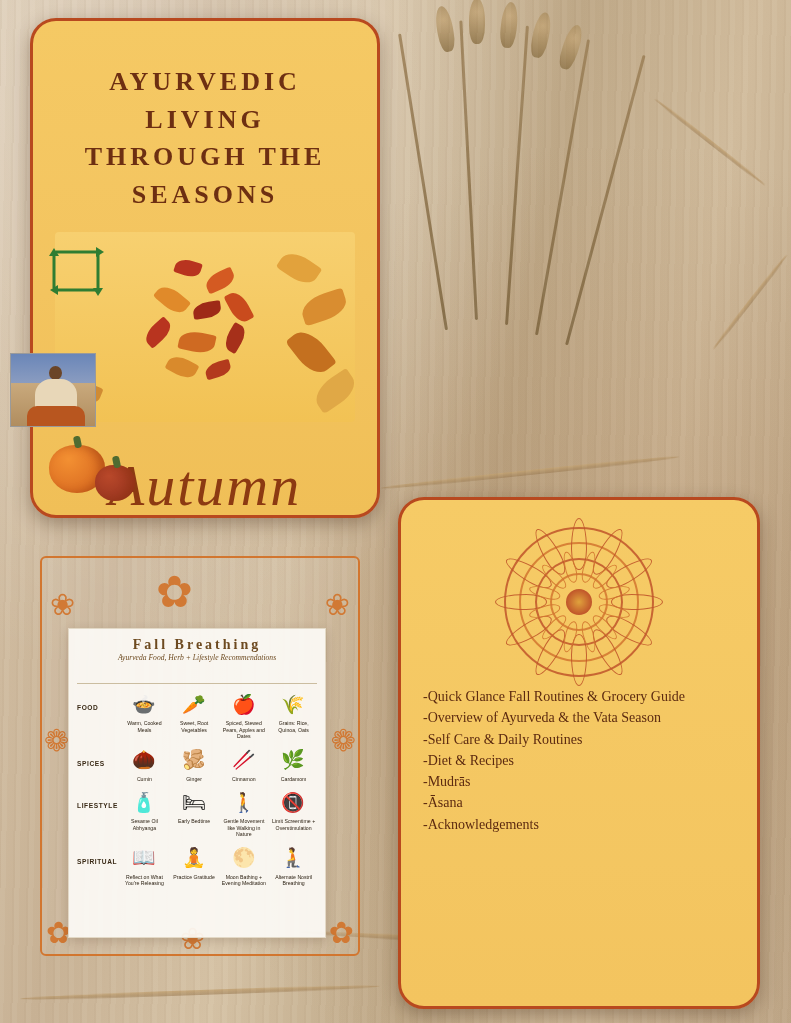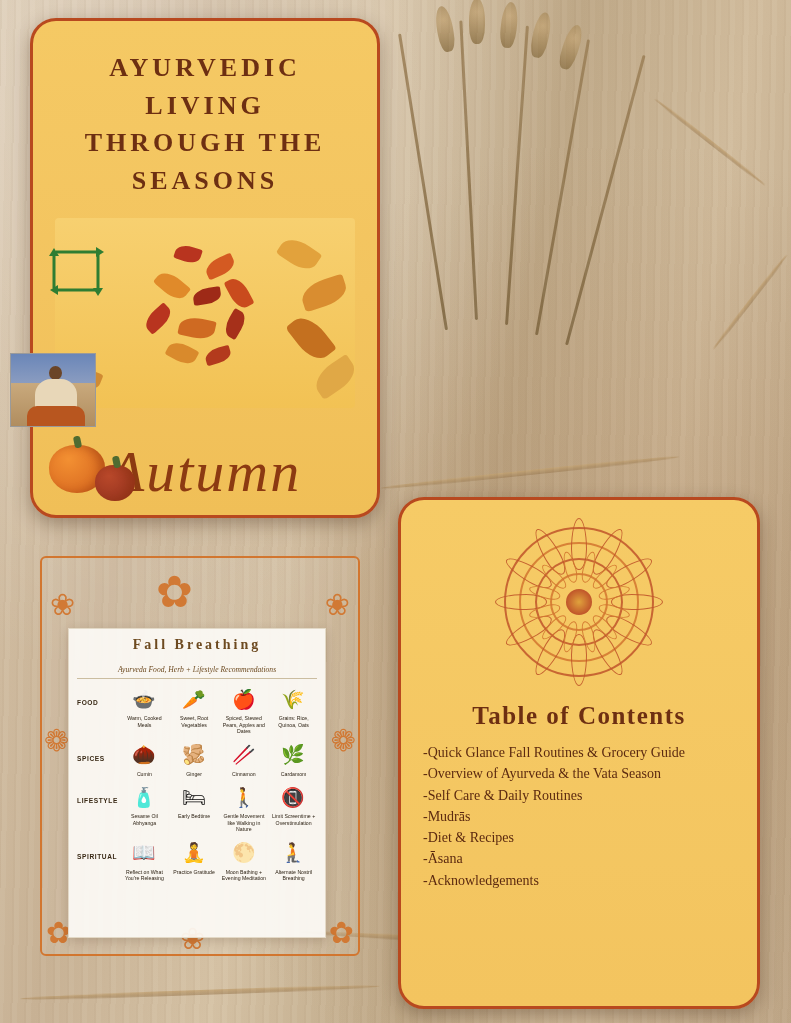--- a/index.html
+++ b/index.html
@@ -58,21 +58,21 @@
     background: #f3c45f;
     border: 3px solid #b8491f;
     border-radius: 26px;
     box-shadow: 0 6px 18px rgba(60,35,15,.35);
   }
 
   
   #cover {
     left: 30px; top: 18px; width: 350px; height: 500px;
     background: linear-gradient(180deg, #f5c964 0%, #f3c45f 55%, #f0bf57 100%);
-    padding: 14px 16px;
+    padding: 28px 16px;
   }
   #cover .cover-title {
     text-align: center;
     color: #6d2f12;
     font-family: "Liberation Serif", serif;
     font-weight: bold;
     font-size: 26px;
     letter-spacing: 4px;
     line-height: 1.45;
     margin-top: 14px;
@@ -207,22 +207,22 @@
     border: 1px solid #e3d9c6;
     padding: 8px 8px 4px;
     box-shadow: 0 3px 10px rgba(60,35,15,.18);
   }
   #chart .ch-title {
     text-align: center; font-family: "Liberation Serif", serif;
     font-size: 14px; letter-spacing: 3px; color: #6d4a20; font-weight: bold;
   }
   #chart .ch-sub {
     text-align: center; font-family: "Liberation Serif", serif;
-    font-style: italic; font-size: 7.6px; color: #6d4a20; margin-top: 12px;
-    border-bottom: 1px solid #cbbda0; padding-bottom: 4px;
+    font-style: italic; font-size: 7.6px; color: #6d4a20; margin-top: 0;
+    border-bottom: 1px solid #cbbda0; padding-bottom: 21px;
   }
   .ch-row { display: flex; align-items: flex-start; margin-top: 6px; }
   .ch-rowlabel {
     flex: 0 0 44px; font-size: 6.6px; font-weight: bold; letter-spacing: .6px;
     color: #3a2a16; padding-top: 14px;
   }
   .ch-cells { flex: 1; display: flex; gap: 3px; }
   .ch-cell { flex: 1; text-align: center; }
   .ch-ico {
     width: 100%; height: 28px; display: flex; align-items: center; justify-content: center;
@@ -570,24 +570,23 @@
     <div class="petal inner" style="transform:rotate(165deg) translateY(-36px);"></div>
     <div class="petal inner" style="transform:rotate(195deg) translateY(-36px);"></div>
     <div class="petal inner" style="transform:rotate(225deg) translateY(-36px);"></div>
     <div class="petal inner" style="transform:rotate(255deg) translateY(-36px);"></div>
     <div class="petal inner" style="transform:rotate(285deg) translateY(-36px);"></div>
     <div class="petal inner" style="transform:rotate(315deg) translateY(-36px);"></div>
     <div class="petal inner" style="transform:rotate(345deg) translateY(-36px);"></div>
     <div class="core"></div>
   </div>
 
-  <div class="toc-title">Table of Contents</div>
 
   <ul>
     <li>-Quick Glance Fall Routines &amp; Grocery Guide</li>
     <li>-Overview of Ayurveda &amp; the Vata Season</li>
     <li>-Self Care &amp; Daily Routines</li>
+    <li>-Diet &amp; Recipes</li>
     <li>-Mudrās</li>
-    <li>-Diet &amp; Recipes</li>
     <li>-Āsana</li>
     <li>-Acknowledgements</li>
   </ul>
 </div>
 
 </body></html>

